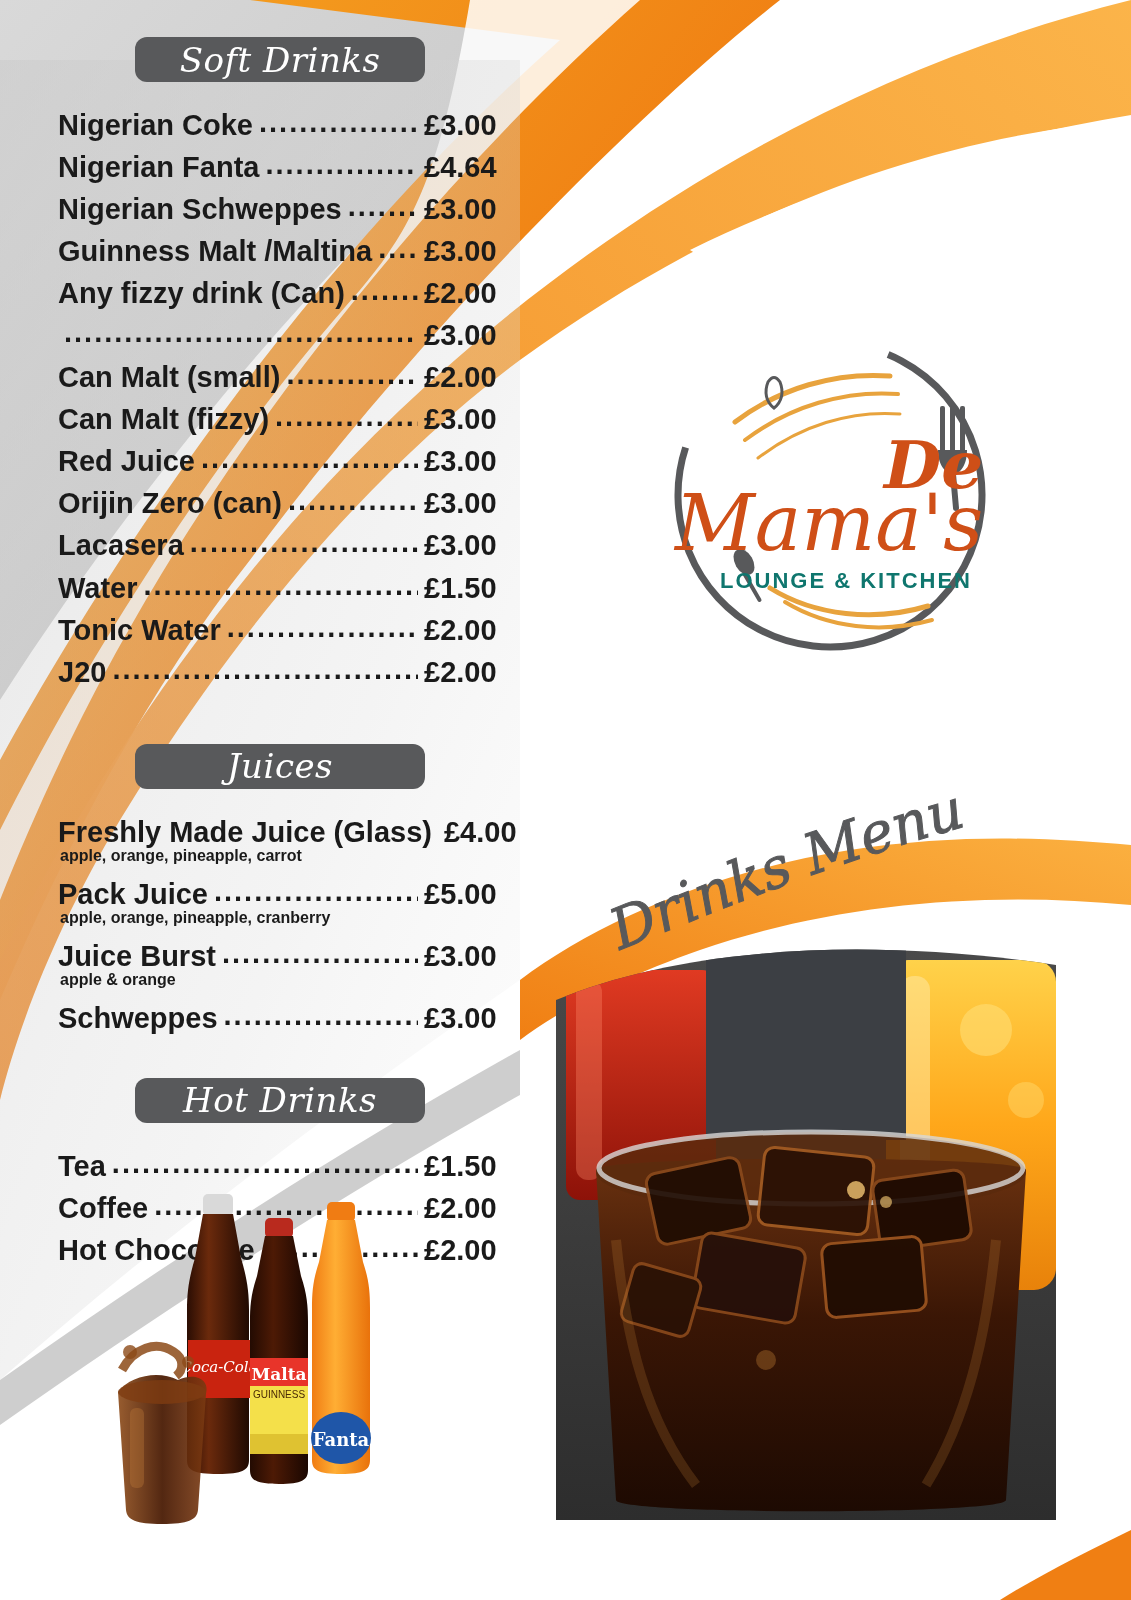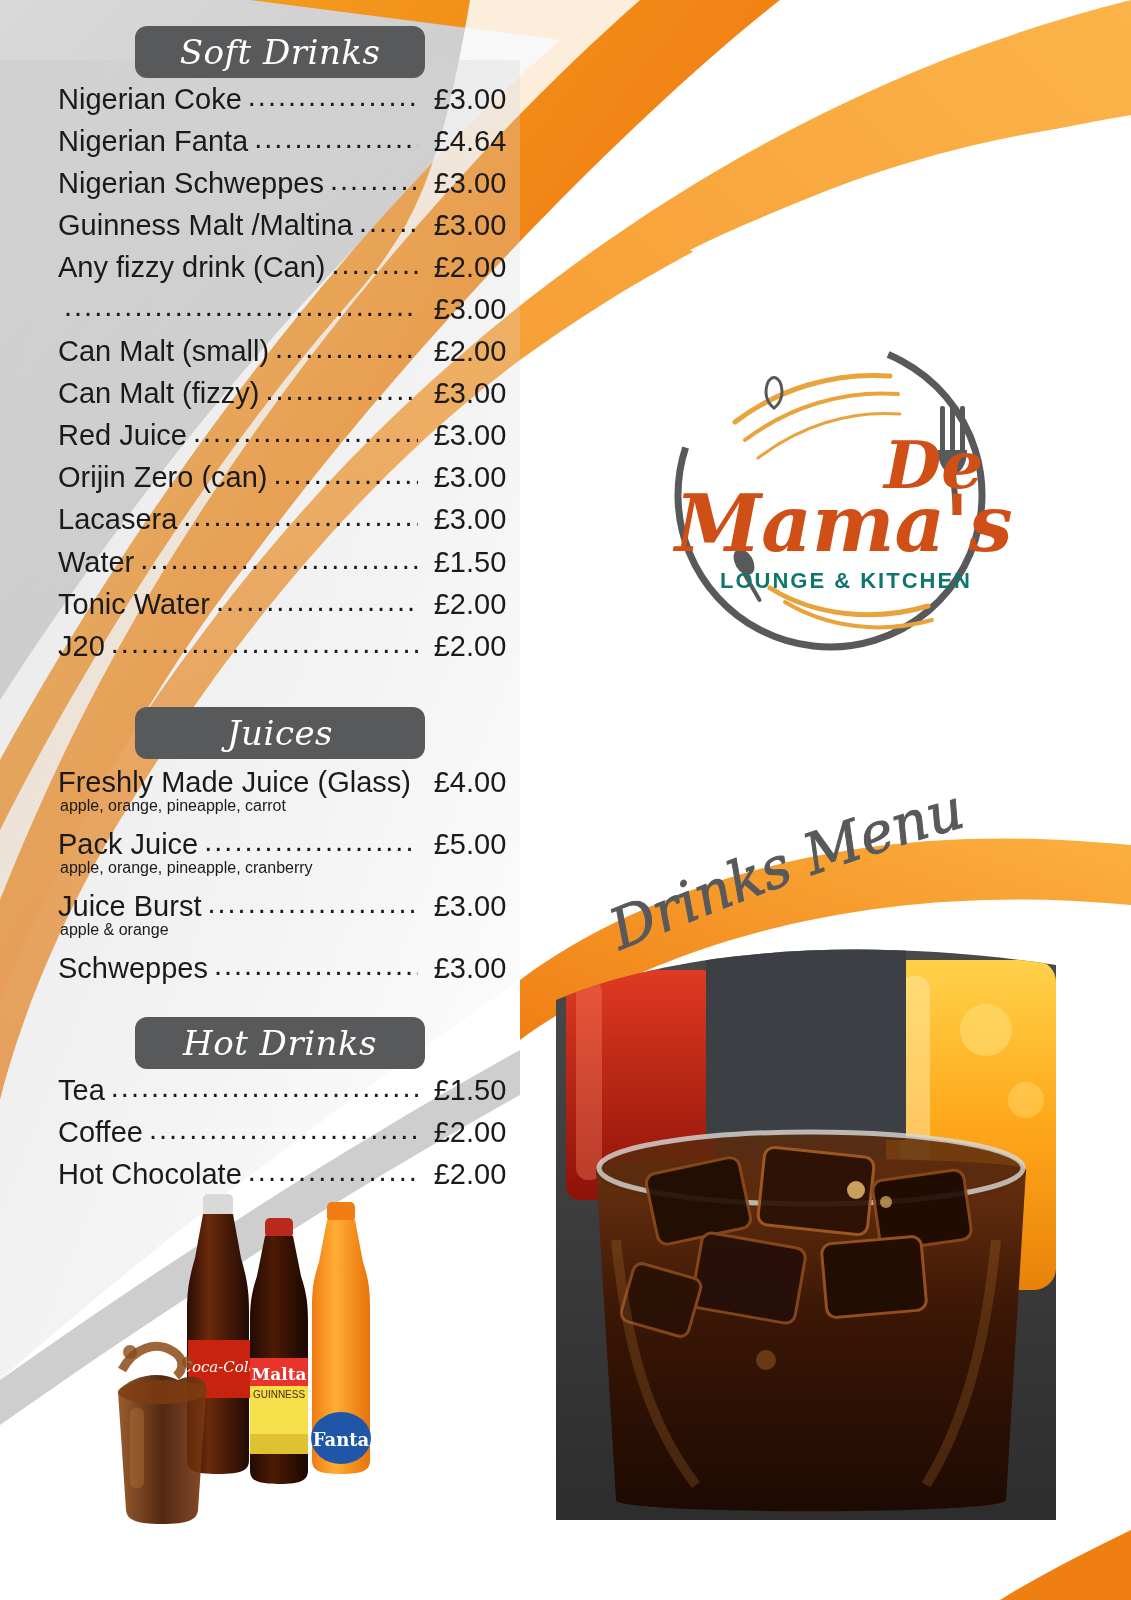--- a/index.html
+++ b/index.html
@@ -26,38 +26,40 @@
   .left-col {
     position: absolute;
     left: 40px;
     top: 26px;
     width: 480px;
   }
 
   .section-header {
     background: #58595b;
     border-radius: 12px;
-    height: 52px;
+    height: 45px;
     display: flex;
     align-items: center;
     justify-content: center;
-    margin: 0 auto;
+    margin: 11px auto;
     width: 290px;
   }
   .section-header .title {
     font-family: "DejaVu Serif", serif;
     font-style: italic;
     color: #ffffff;
     font-size: 34px;
     letter-spacing: 0.5px;
   }
 
   .items {
+    margin-top: 22px;
     padding-left: 18px;
     padding-right: 4px;
+    font-weight: bold;
   }
   .item-row {
     display: flex;
     align-items: baseline;
     font-size: 29px;
     color: #1a1a1a;
     line-height: 1.45;
     white-space: nowrap;
   }
   .item-name { flex: 0 0 auto; }
@@ -68,21 +70,21 @@
     margin: 0 6px;
     color: #1a1a1a;
     font-size: 29px;
     letter-spacing: 2px;
     position: relative;
     top: -3px;
   }
   .item-price {
     flex: 0 0 auto;
     width: 92px;
-    text-align: center;
+    text-align: left;
     font-size: 29px;
     color: #1a1a1a;
   }
 
   .sub-desc {
     font-size: 16px;
     color: #1a1a1a;
     margin: -6px 0 8px 0;
     padding-left: 2px;
   }
@@ -112,21 +114,21 @@
     margin-left: 36px;
   }
   .logo-text-mamas {
     position: absolute;
     font-family: "DejaVu Serif", serif;
     font-style: italic;
     color: #cf4f17;
     font-size: 78px;
     left: 35px;
     top: 148px;
-    font-weight: bold;
+    font-weight: normal;
   }
   .logo-text-sub {
     position: absolute;
     color: #0f766e;
     font-size: 22px;
     letter-spacing: 2px;
     left: 80px;
     top: 238px;
     font-weight: bold;
   }

